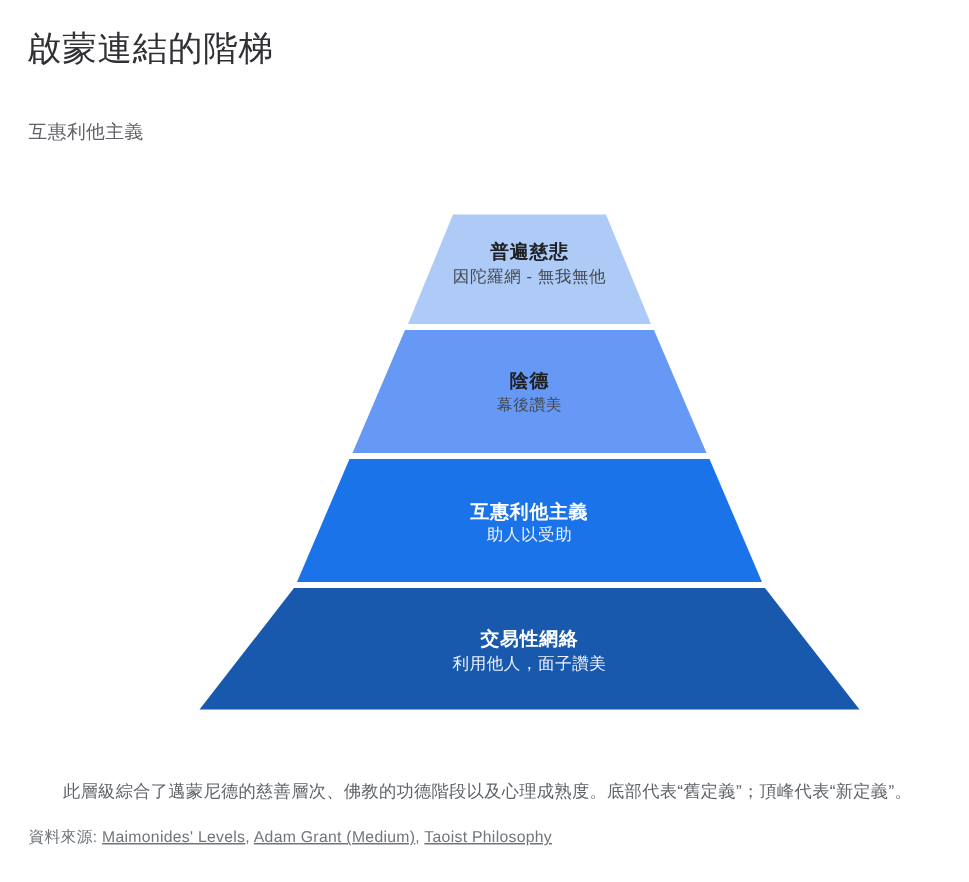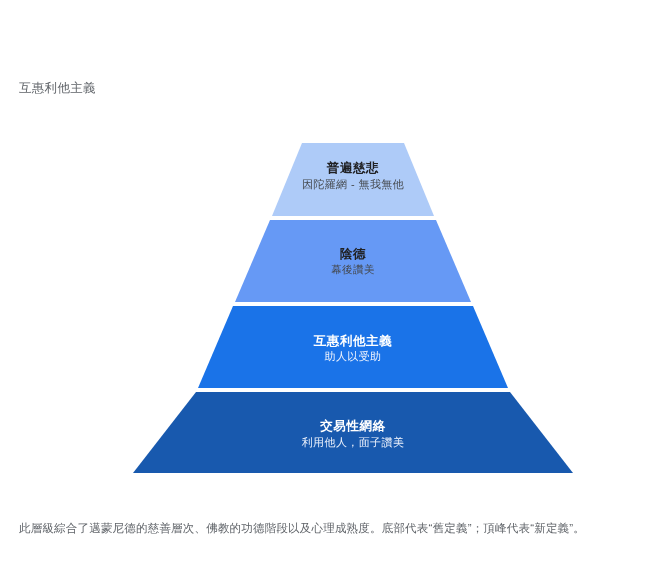--- a/index.html
+++ b/index.html
@@ -36,36 +36,37 @@
     font-weight:400;letter-spacing:.4px;
   }
   .t-dark{fill:#202124;}
   .s-dark{fill:#44484d;}
   .t-light{fill:#ffffff;}
   .s-light{fill:#eef3fd;}
 
   
   .note{
     position:absolute;left:19px;top:520px;width:612px;
-    font-size:11.5px;line-height:17px;color:#5f6368;letter-spacing:.2px;
+    font-size:11.5px;line-height:17px;color:#5f6368;letter-spacing:.2px;text-align:center;
   }
   .sources{
     position:absolute;left:19px;top:550px;width:612px;
     font-size:10.5px;line-height:16px;color:#70757a;letter-spacing:.2px;
   }
   .sources a{
     color:#70757a;text-decoration:underline;
   }
   .sources .sep{color:#70757a;}
 </style>
 </head>
 <body>
 
 <div class="page">
 
+  <div class="title">啟蒙連結的階梯</div>
   <div class="subtitle">互惠利他主義</div>
 
   <div class="pyramid">
     <svg width="646" height="500" viewBox="0 0 646 500" xmlns="http://www.w3.org/2000/svg">
 
       <polygon points="302,143 404,143 434,216 272,216" fill="#aecbf8"></polygon>
       <text class="lvl-title t-dark" x="353" y="172" font-size="12.5" text-anchor="middle">普遍慈悲</text>
       <text class="lvl-sub s-dark" x="353" y="188" font-size="11" text-anchor="middle">因陀羅網 - 無我無他</text>
 
       <polygon points="270,220 436,220 471,302 235,302" fill="#6699f5"></polygon>
@@ -78,14 +79,18 @@
 
       <polygon points="196,392 510,392 573,473 133,473" fill="#1859ae"></polygon>
       <text class="lvl-title t-light" x="353" y="430" font-size="12.5" text-anchor="middle">交易性網絡</text>
       <text class="lvl-sub s-light" x="353" y="446" font-size="11" text-anchor="middle">利用他人，面子讚美</text>
 
     </svg>
   </div>
 
   <div class="note">此層級綜合了邁蒙尼德的慈善層次、佛教的功德階段以及心理成熟度。底部代表“舊定義”；頂峰代表“新定義”。</div>
 
+  <div class="sources">
+    <span>資料來源:</span>
+    <a href="#">Maimonides' Levels</a><span class="sep">, </span><a href="#">Adam Grant (Medium)</a><span class="sep">, </span><a href="#">Taoist Philosophy</a>
+  </div>
 
 </div>
 
 </body></html>

